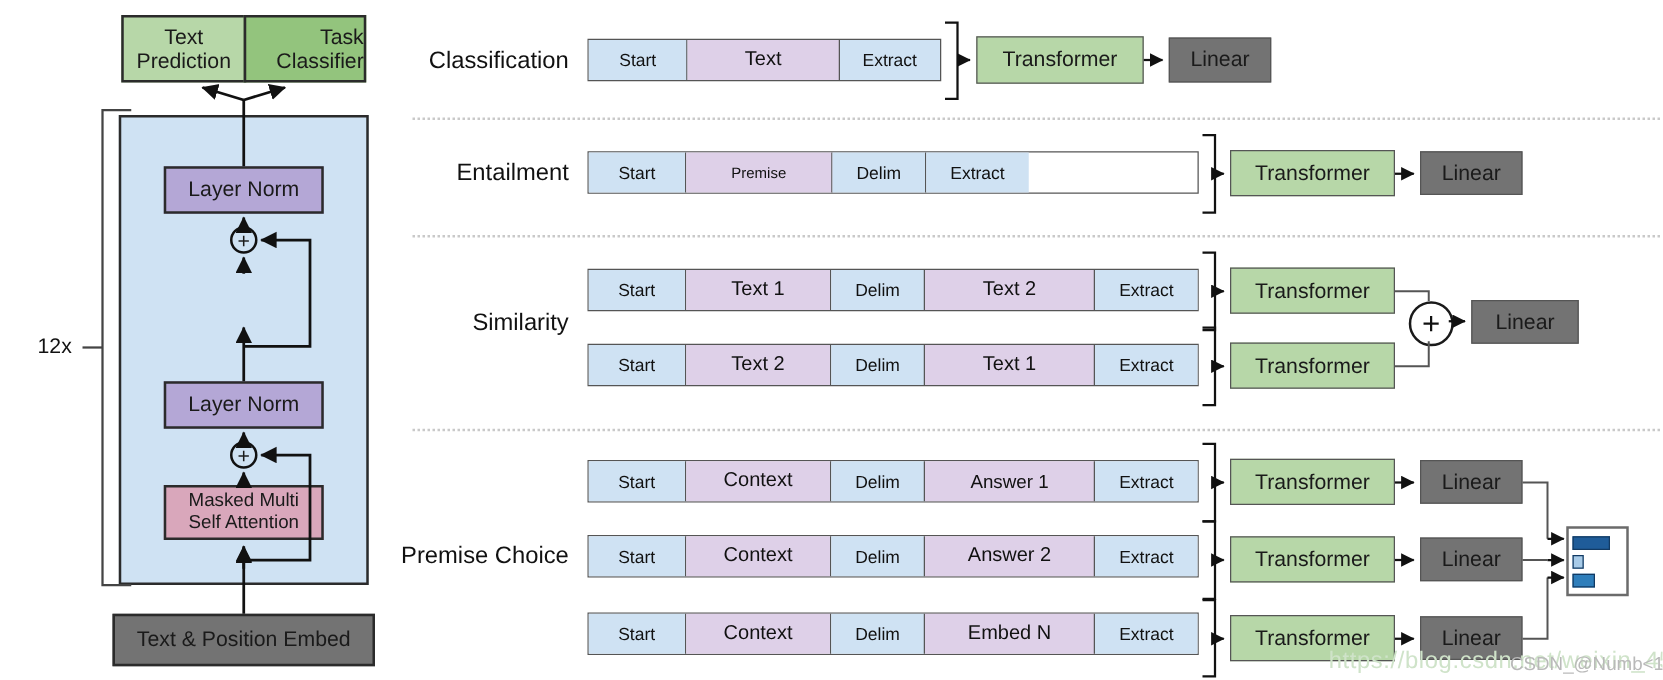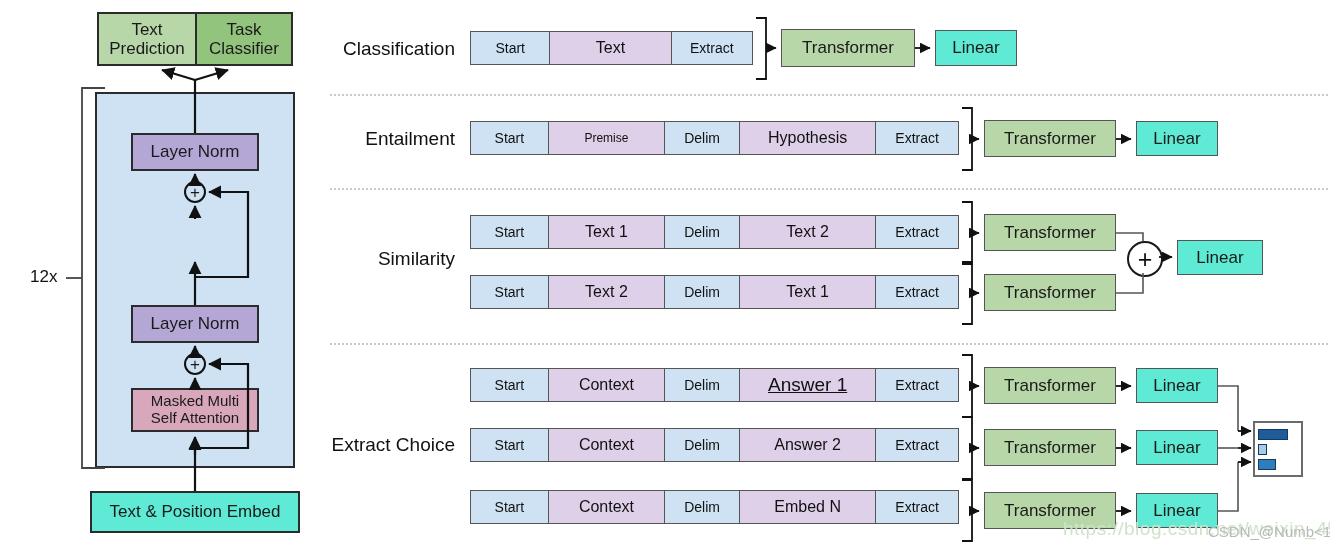--- a/index.html
+++ b/index.html
@@ -8,25 +8,25 @@
   .abs{position:absolute;box-sizing:border-box;}
 
   
   .blk{position:absolute;box-sizing:border-box;border:2px solid #2b2b2b;
        display:flex;align-items:center;justify-content:center;
        text-align:center;line-height:1.12;}
   .blk.thin{border-width:1.5px;border-color:#555;}
 
   
   .c-green-l{background:#b7d7a8;}
-  .c-green-d{background:#93c47d;}
+  .c-green-d{background:#93c47d;align-items:flex-end;}
   .c-purple{background:#b4a7d6;}
   .c-yellow{background:#ffe599;}
   .c-pink{background:#d9a7bb;}
-  .c-orange{background:#5eead4;}
+  .c-orange{background:#737373;}
   .c-tokblue{background:#cfe2f3;}
   .c-toklav{background:#ded0e8;}
   .c-green{background:#b7d7a8;}
 
   
   #left-panel{left:0;top:0;width:318px;height:544px;}
 
   #outer-block{left:95px;top:92px;width:200px;height:376px;
                background:#cfe2f3;border:2px solid #2b2b2b;}
 
@@ -158,21 +158,20 @@
 </div>
 
 <div class="dotted" style="left:330px;top:94px;width:998px;"></div>
 
 <div class="task-label" style="left:300px;top:128px;width:155px;">Entailment</div>
 
 <div class="tokenstrip" style="left:470px;top:121px;width:489px;">
   <div class="tok c-tokblue" style="width:78px;">Start</div>
   <div class="tok c-toklav" style="width:117px;font-size:12px;">Premise</div>
   <div class="tok c-tokblue" style="width:75px;">Delim</div>
-  <div class="tok c-toklav" style="width:137px;font-size:16px;">Hypothesis</div>
   <div class="tok c-tokblue" style="width:82px;">Extract</div>
 </div>
 
 <div class="blk c-green thin" style="left:984px;top:120px;width:132px;height:37px;font-size:17px;">
   <span>Transformer</span>
 </div>
 <div class="blk c-orange thin" style="left:1136px;top:121px;width:82px;height:35px;font-size:17px;">
   <span>Linear</span>
 </div>
 
@@ -206,27 +205,27 @@
 <div class="plus-circle" style="left:1127px;top:241px;">
   <span>+</span>
 </div>
 
 <div class="blk c-orange thin" style="left:1177px;top:240px;width:86px;height:35px;font-size:17px;">
   <span>Linear</span>
 </div>
 
 <div class="dotted" style="left:330px;top:343px;width:998px;"></div>
 
-<div class="task-label" style="left:290px;top:434px;width:165px;">Extract Choice</div>
+<div class="task-label" style="left:290px;top:434px;width:165px;">Premise Choice</div>
 
 <div class="tokenstrip" style="left:470px;top:368px;width:489px;">
   <div class="tok c-tokblue" style="width:78px;">Start</div>
   <div class="tok c-toklav" style="width:117px;font-size:16px;">Context</div>
   <div class="tok c-tokblue" style="width:75px;">Delim</div>
-  <div class="tok c-toklav" style="width:137px;font-size:19px;text-decoration:underline;">Answer 1</div>
+  <div class="tok c-toklav" style="width:137px;font-size:15px;">Answer 1</div>
   <div class="tok c-tokblue" style="width:82px;">Extract</div>
 </div>
 
 <div class="tokenstrip" style="left:470px;top:428px;width:489px;">
   <div class="tok c-tokblue" style="width:78px;">Start</div>
   <div class="tok c-toklav" style="width:117px;font-size:16px;">Context</div>
   <div class="tok c-tokblue" style="width:75px;">Delim</div>
   <div class="tok c-toklav" style="width:137px;font-size:16px;">Answer 2</div>
   <div class="tok c-tokblue" style="width:82px;">Extract</div>
 </div>

